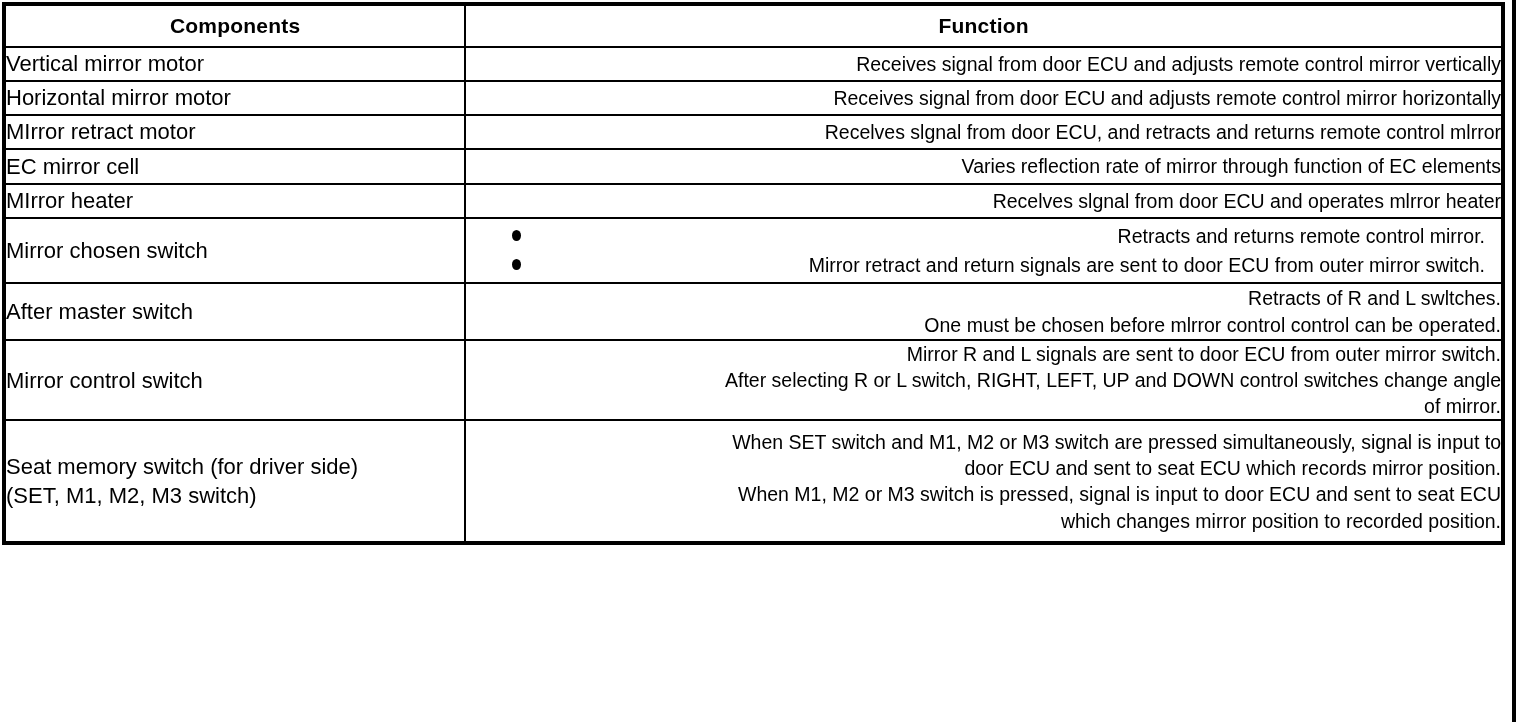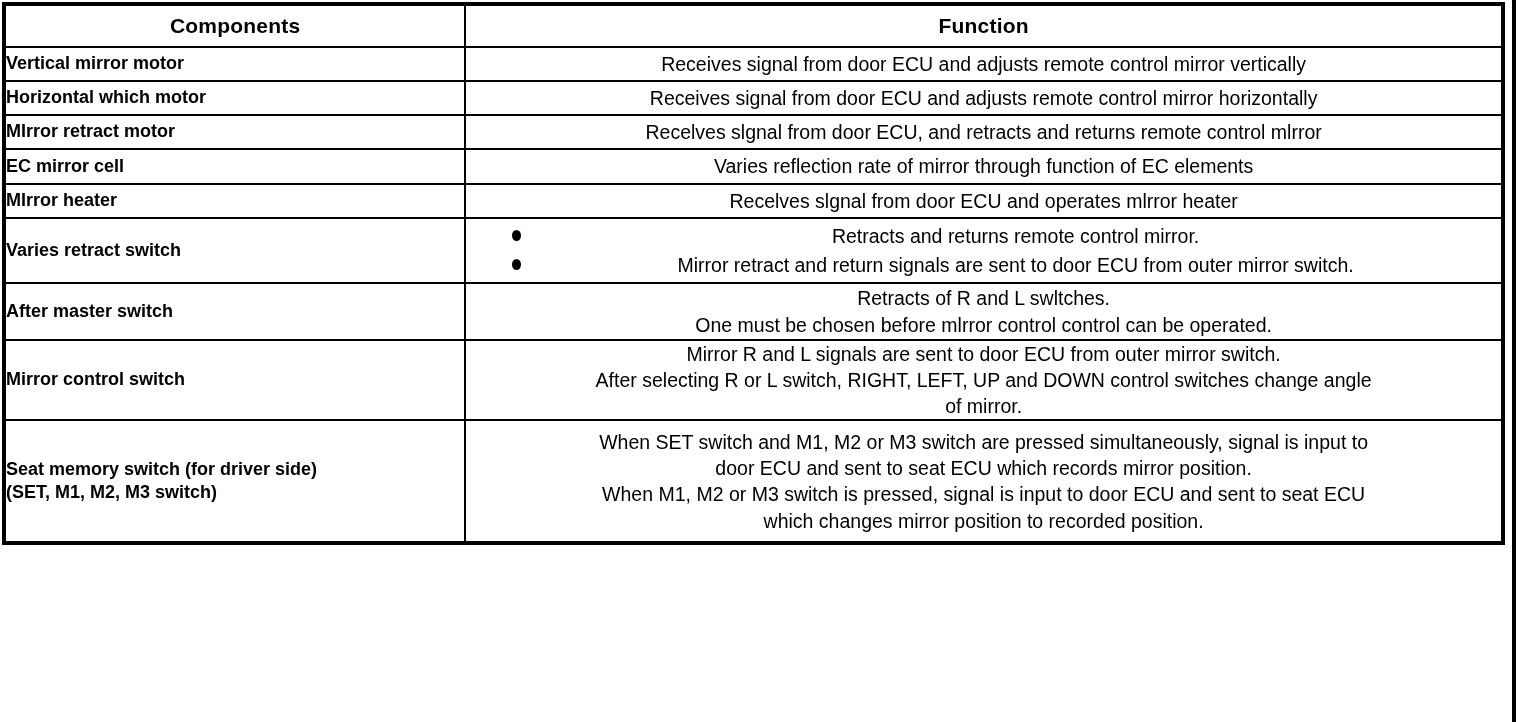--- a/index.html
+++ b/index.html
@@ -63,32 +63,32 @@
     height: 40px;
     text-align: center;
     font-size: 21px;
     font-weight: bold;
     letter-spacing: 0.2px;
   }
   .head-cell .htxt { display: block; padding: 0 6px; }
 
   
   .comp-cell {
-    font-size: 18px;
-    font-weight: bold;
+    font-size: 22px;
+    font-weight: normal;
     padding: 5px 0 5px 8px;
     line-height: 1.32;
     text-align: left;
   }
   .func-cell {
     font-size: 19.5px;
     font-weight: normal;
     padding: 5px 10px 5px 10px;
     line-height: 1.34;
-    text-align: center;
+    text-align: right;
   }
   .line { display: block; white-space: nowrap; }
 
   
   .bullets {
     list-style: none;
     margin: 0;
     padding: 0 0 0 30px;
   }
   .bullets li {
@@ -144,21 +144,21 @@
         <td class="comp-cell r-h42">
           <span class="line">Vertical mirror motor</span>
         </td>
         <td class="func-cell r-h42">
           <span class="line">Receives signal from door ECU and adjusts remote control mirror vertically</span>
         </td>
       </tr>
 
       <tr>
         <td class="comp-cell r-h42">
-          <span class="line">Horizontal which motor</span>
+          <span class="line">Horizontal mirror motor</span>
         </td>
         <td class="func-cell r-h42">
           <span class="line">Receives signal from door ECU and adjusts remote control mirror horizontally</span>
         </td>
       </tr>
 
       <tr>
         <td class="comp-cell r-h42">
           <span class="line">MIrror retract motor</span>
         </td>
@@ -180,21 +180,21 @@
         <td class="comp-cell r-h42">
           <span class="line">MIrror heater</span>
         </td>
         <td class="func-cell r-h42">
           <span class="line">Recelves slgnal from door ECU and operates mlrror heater</span>
         </td>
       </tr>
 
       <tr>
         <td class="comp-cell r-h73">
-          <span class="line">Varies retract switch</span>
+          <span class="line">Mirror chosen switch</span>
         </td>
         <td class="func-cell r-h73">
           <ul class="bullets">
             <li>
               <span class="bullet-dot"></span>
               <span>Retracts and returns remote control mirror.</span>
             </li>
             <li>
               <span class="bullet-dot"></span>
               <span>Mirror retract and return signals are sent to door ECU from outer mirror switch.</span>

